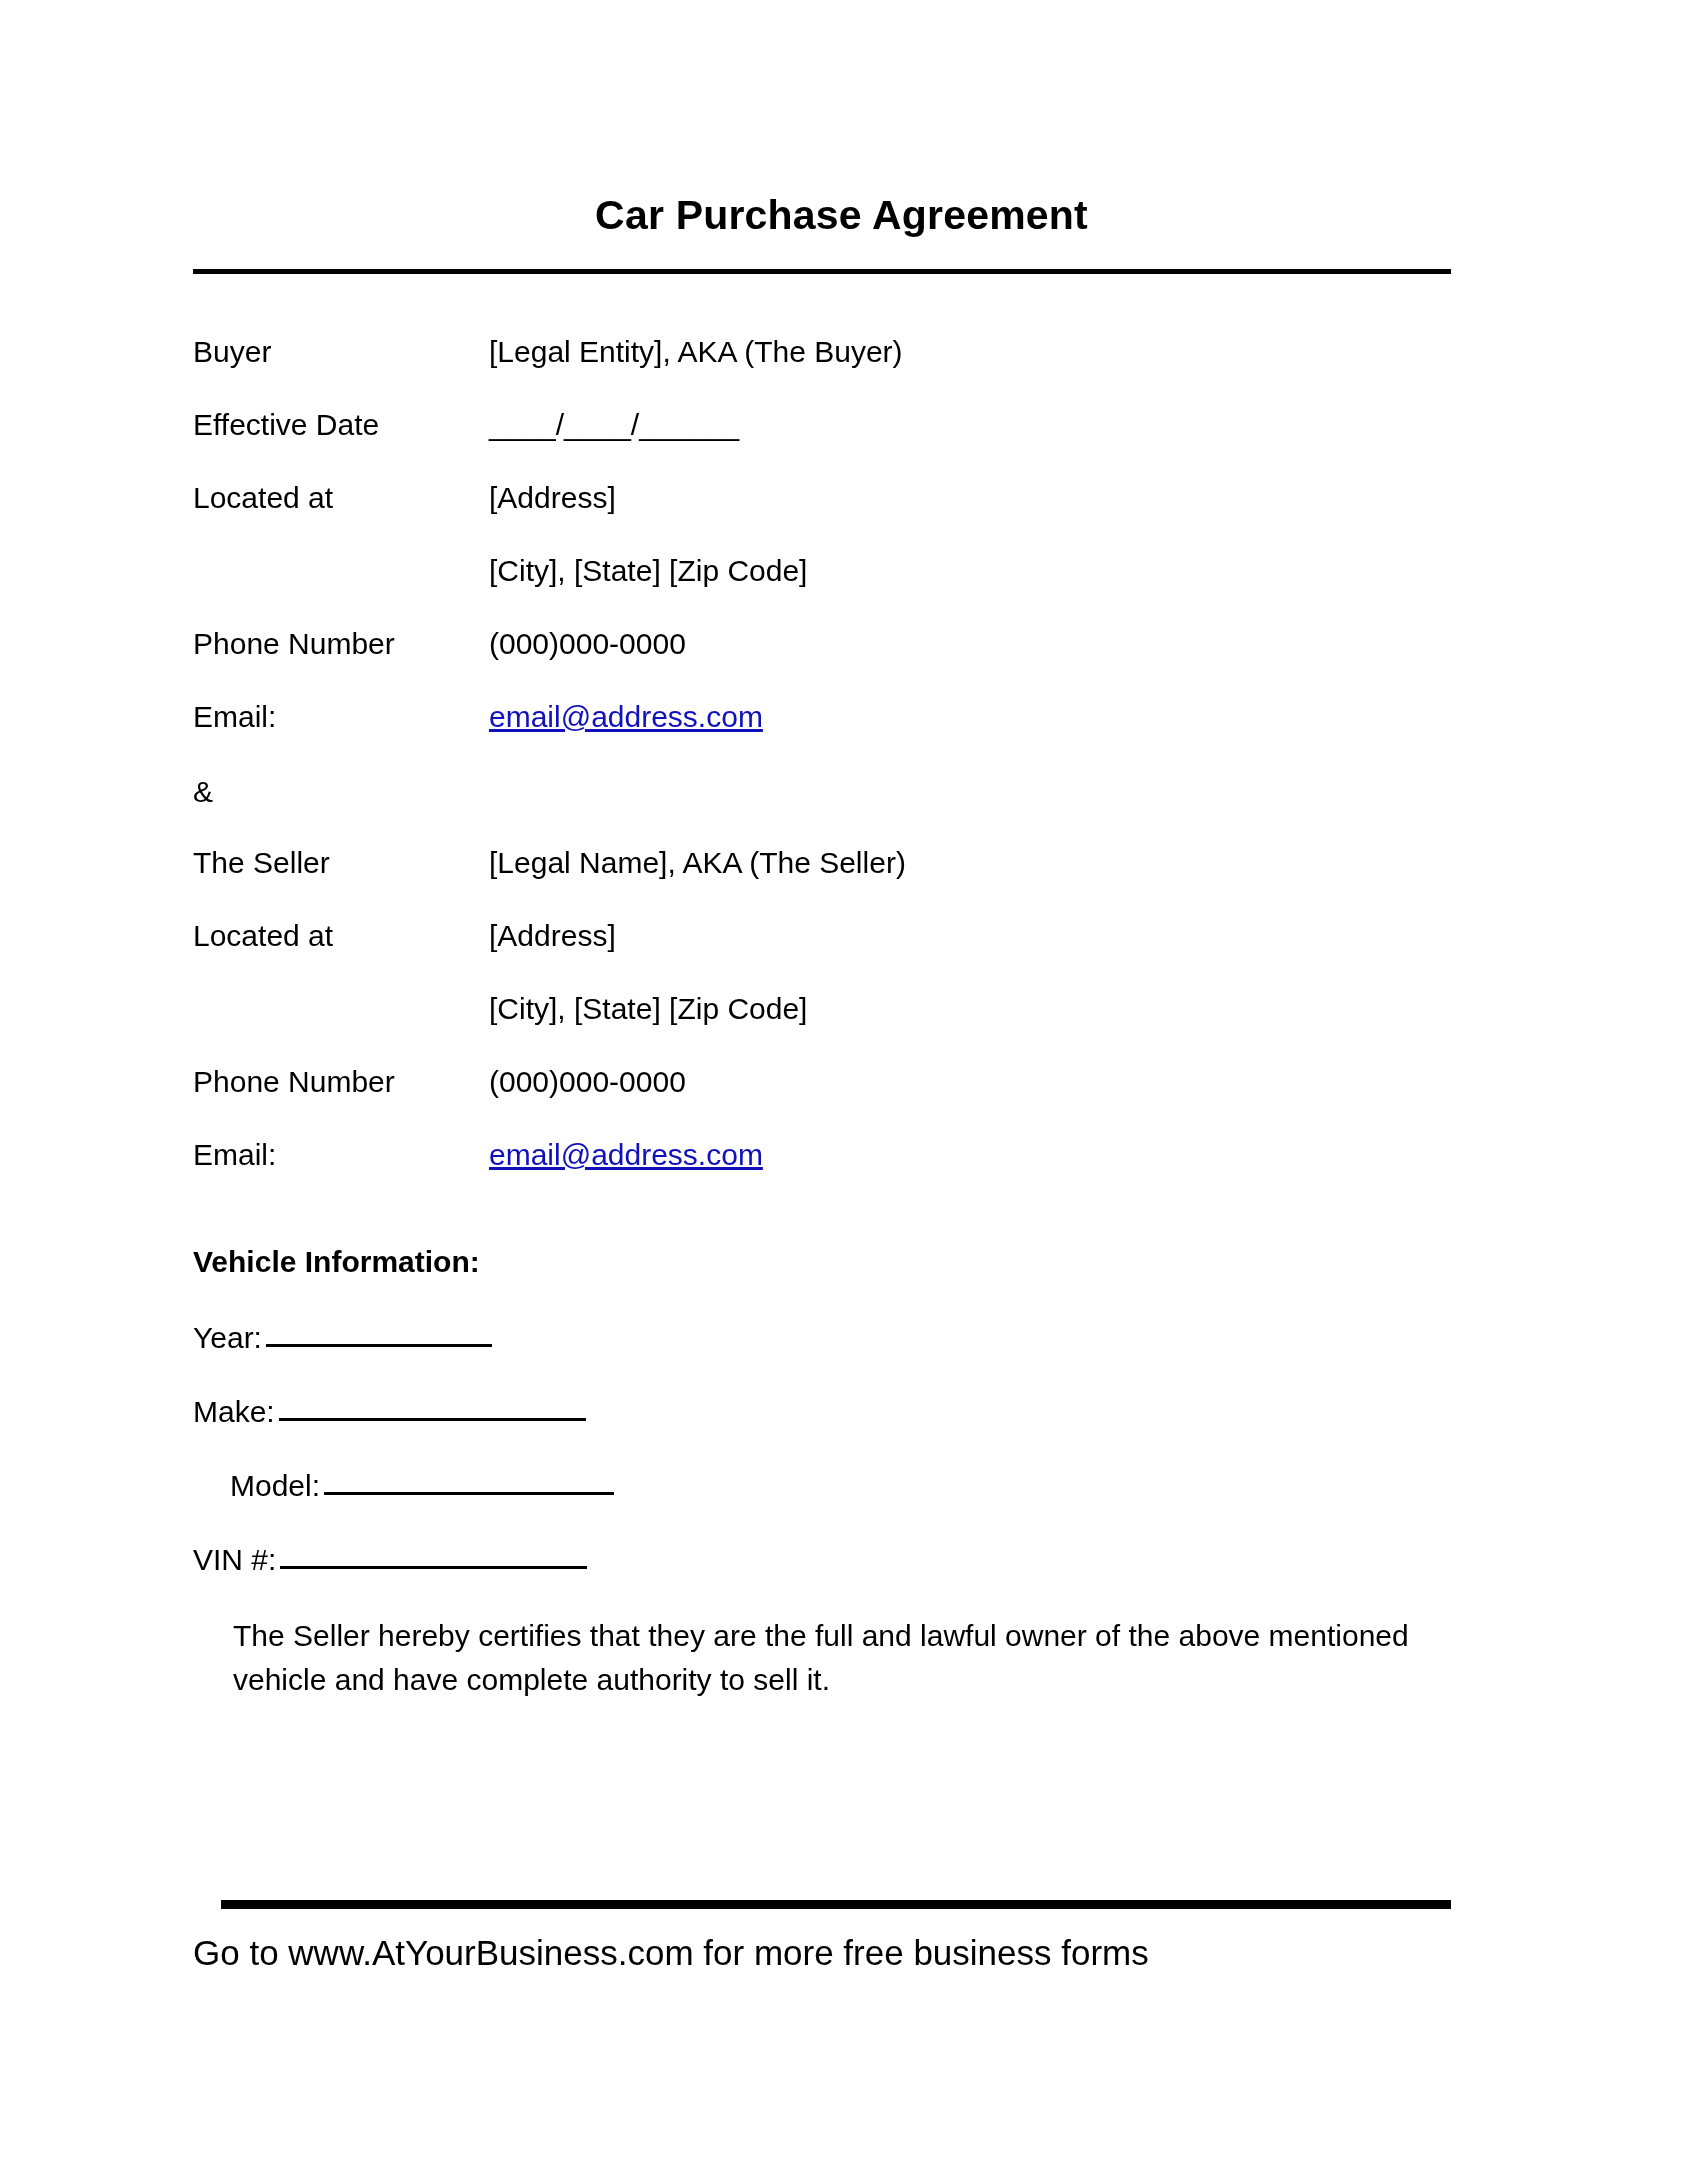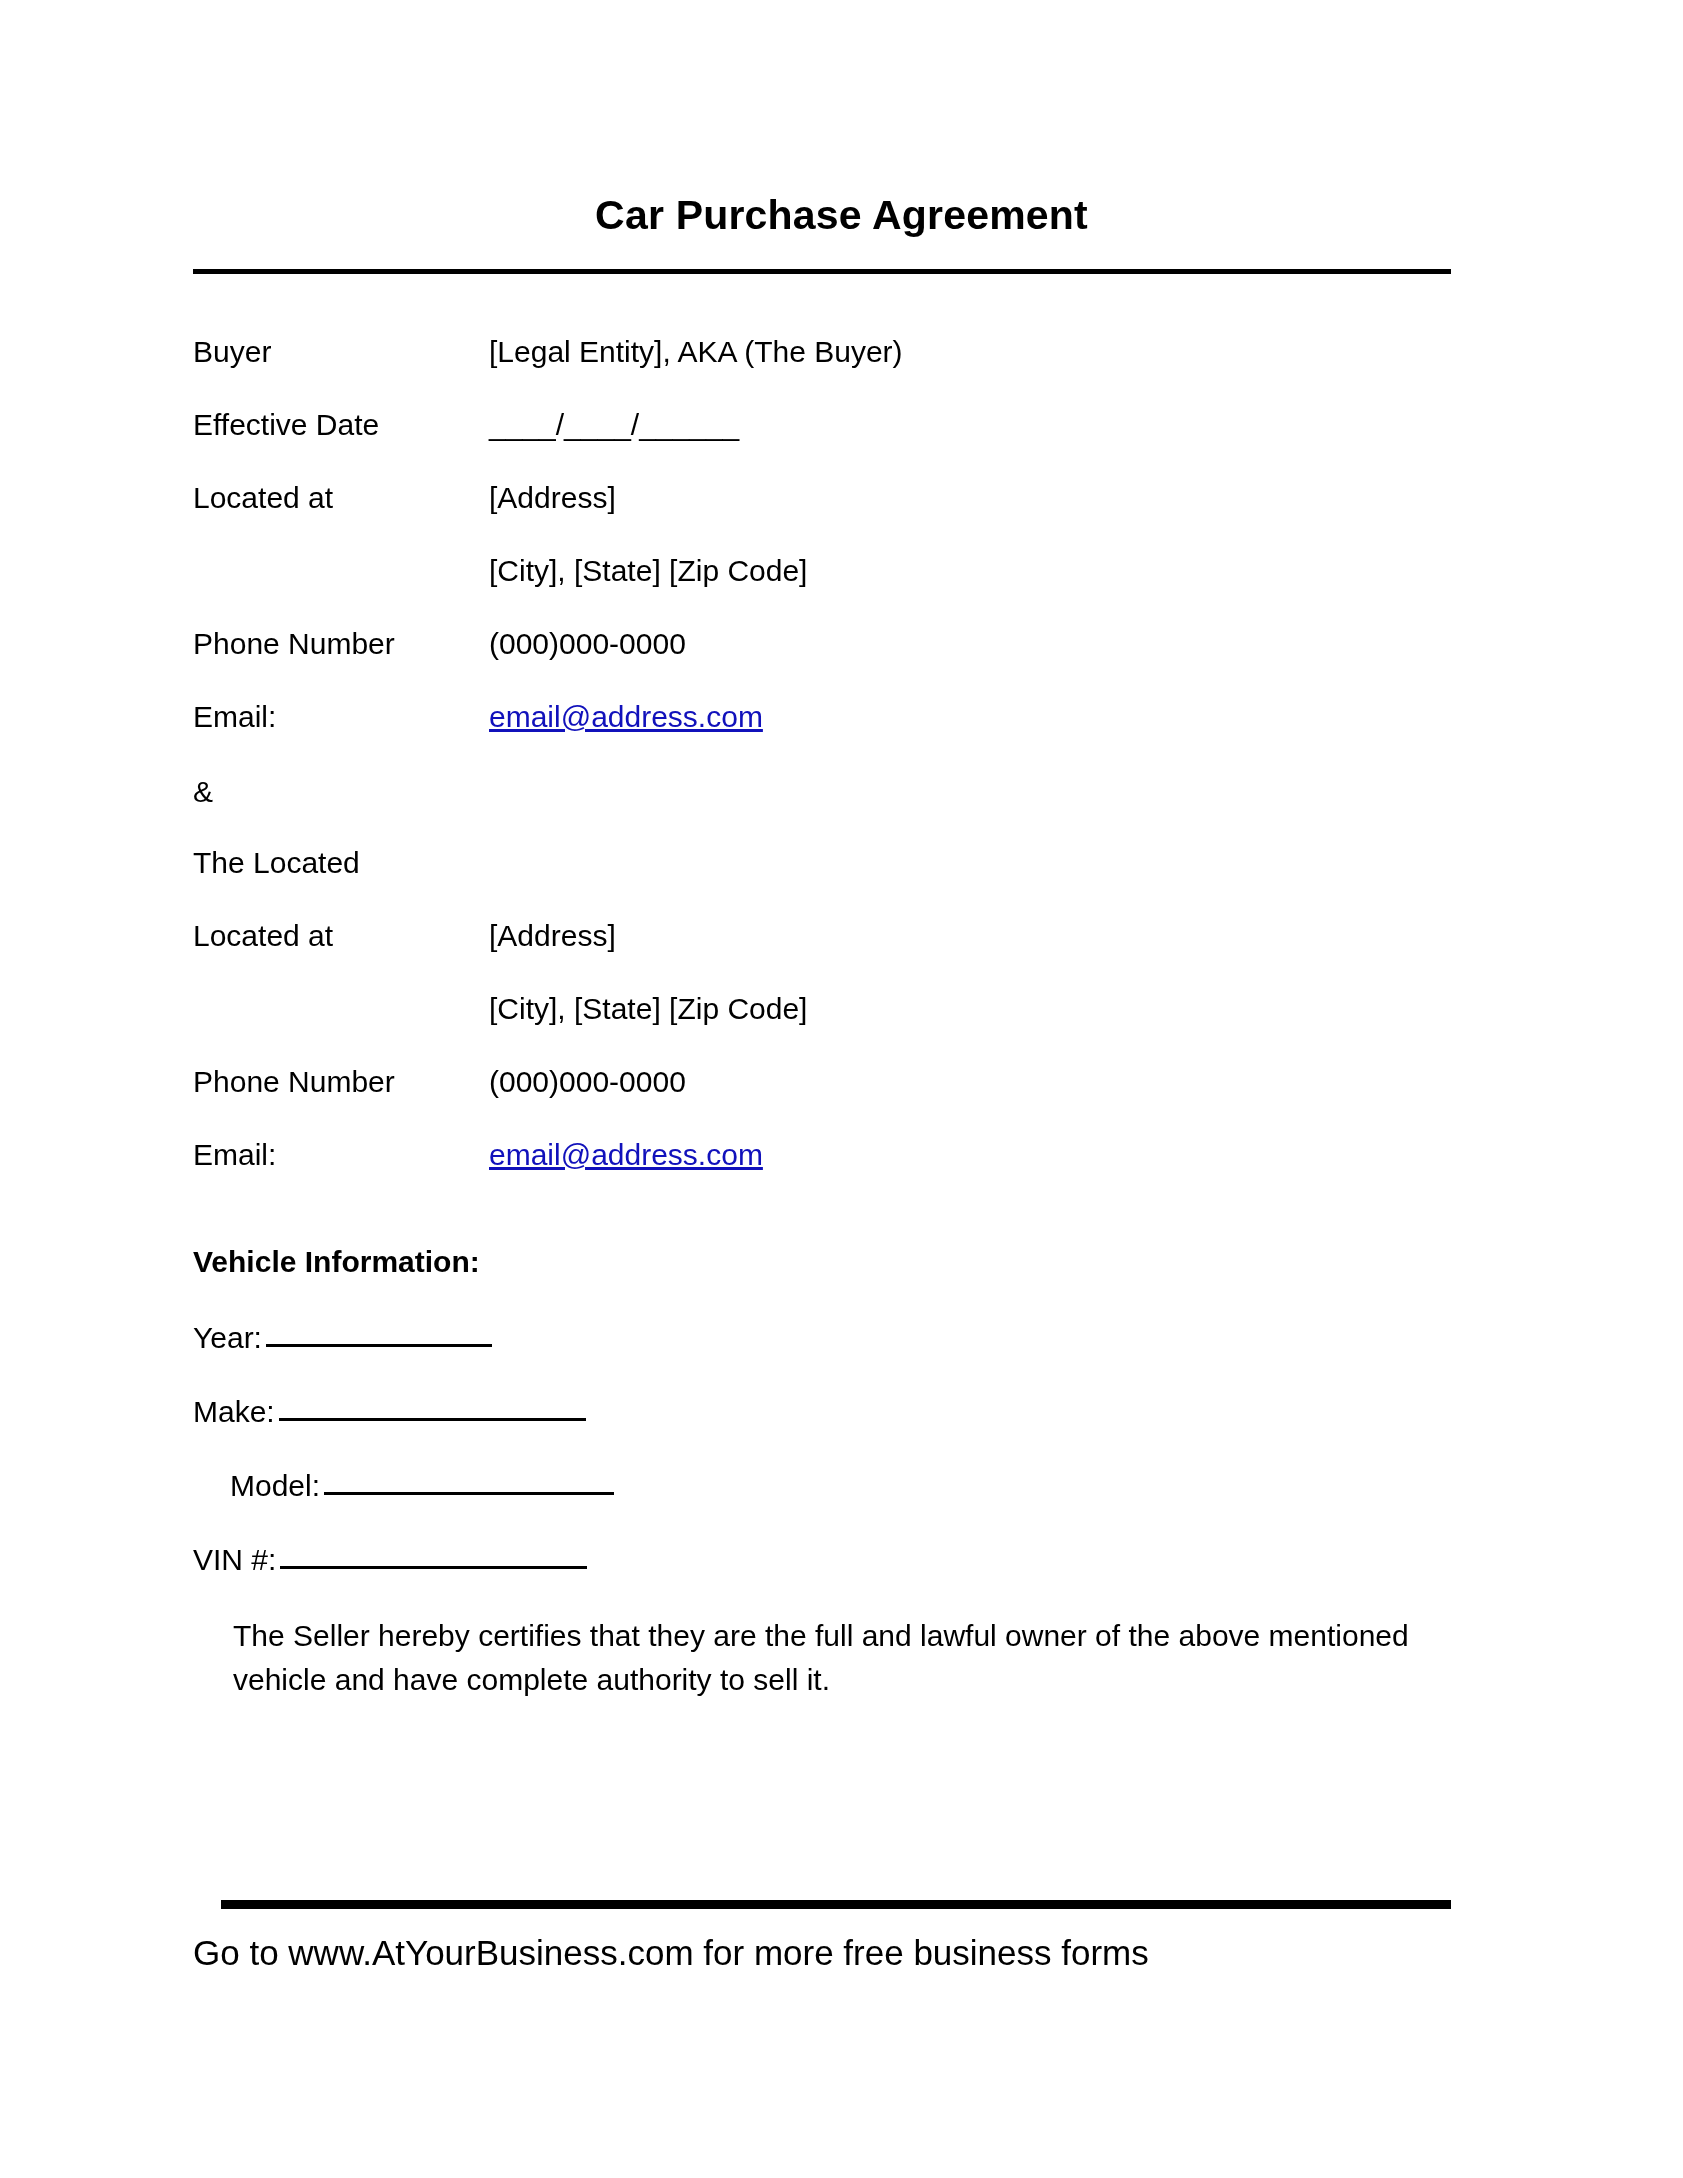--- a/index.html
+++ b/index.html
@@ -174,21 +174,22 @@
     </div>
 
     <div class="row">
       <div class="label">Email:</div>
       <div class="value email-link">email@address.com</div>
     </div>
 
     <div class="amp-row">&amp;</div>
 
     <div class="row">
-      <div class="label">The Located</div>
+      <div class="label">The Seller</div>
+      <div class="value">[Legal Name], AKA (The Seller)</div>
     </div>
 
     <div class="row">
       <div class="label">Located at</div>
       <div class="value">[Address]</div>
     </div>
 
     <div class="row">
       <div class="label"></div>
       <div class="value">[City], [State] [Zip Code]</div>

